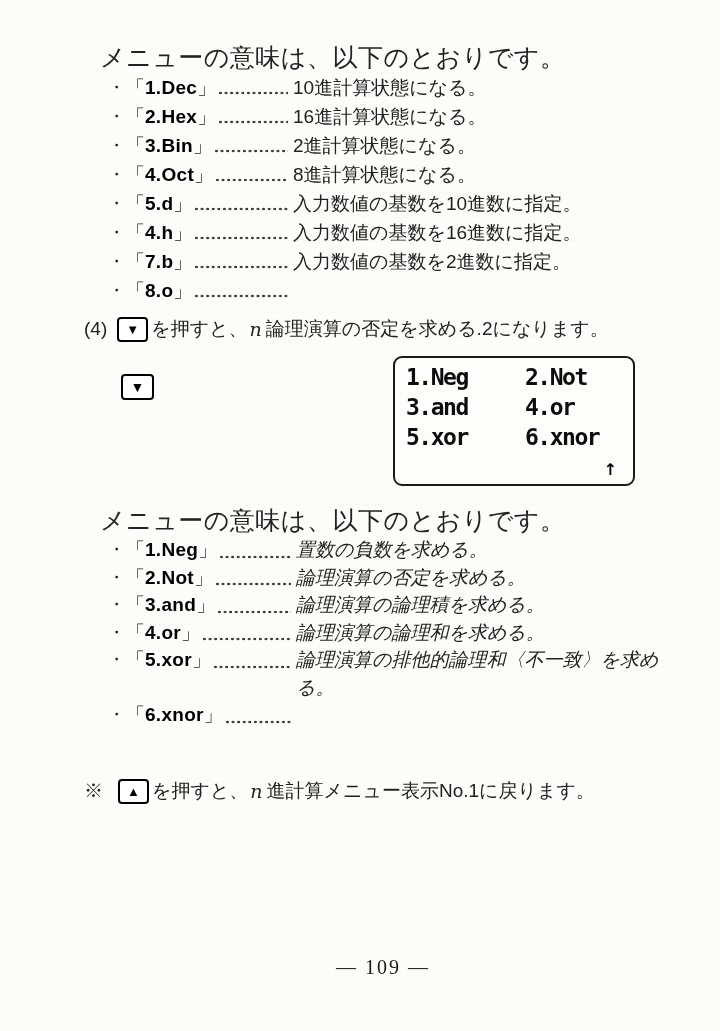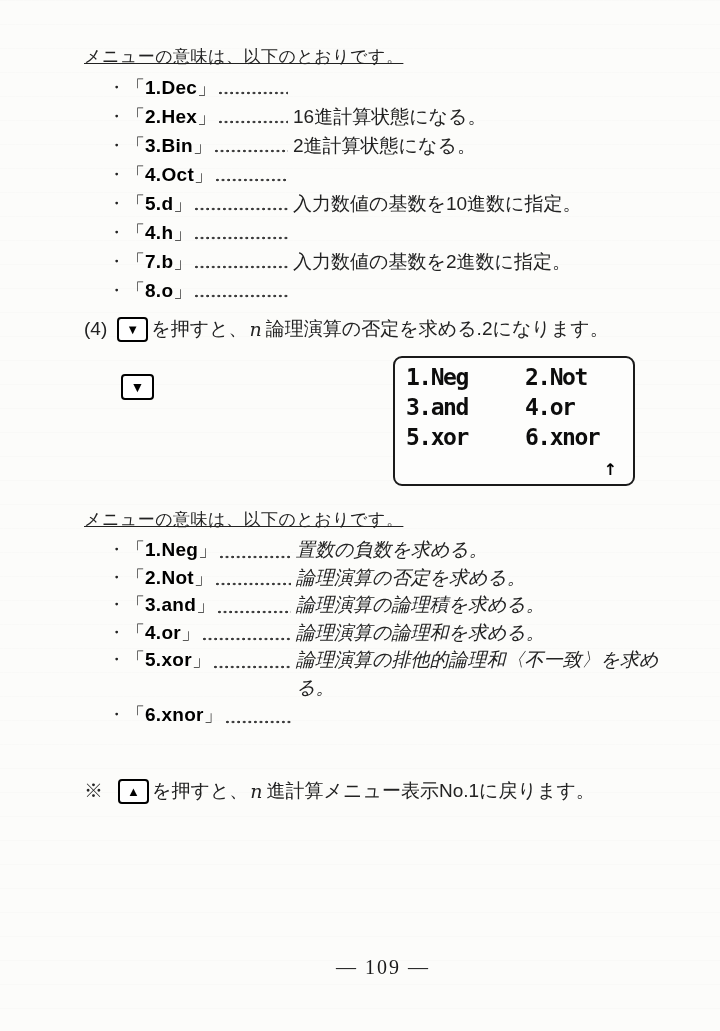--- a/index.html
+++ b/index.html
@@ -10,24 +10,23 @@
     background:#fcfcfa;
     position:relative;
     overflow:hidden;
   }
   .page{
     position:absolute;inset:0;
     background:
       repeating-linear-gradient(180deg, rgba(0,0,0,0.012) 0 1px, transparent 1px 24px);
   }
   .intro{
-    position:absolute;left:84px;
-    font-size:17px;line-height:22px;letter-spacing:0.5px;
+    position:absolute;left:100px;
+    font-size:25px;line-height:22px;letter-spacing:0.5px;
     color:#222;
-    text-decoration:underline;
   }
   #intro1{top:46px;}
   #intro2{top:509px;}
 
   .menu-list{position:absolute;left:108px;}
   #menu-list-1{top:76px;width:560px;}
   #menu-list-2{top:536px;width:575px;}
   .menu-item{display:flex;align-items:flex-start;font-size:19px;color:#222;}
   #menu-list-1 .menu-item{height:29px;line-height:24px;}
   #menu-list-2 .menu-item{line-height:27.5px;}
@@ -99,20 +98,21 @@
 
   <div class="menu-list" id="menu-list-1">
     <div class="menu-item">
       <span class="item-head">
           <span class="bullet">・</span>
           <span class="bracket">「</span>
           <span class="item-label">1.Dec</span>
           <span class="bracket">」</span>
           <span class="leader"></span>
         </span>
+      <span class="item-desc">10進計算状態になる。</span>
     </div>
     <div class="menu-item">
       <span class="item-head">
           <span class="bullet">・</span>
           <span class="bracket">「</span>
           <span class="item-label">2.Hex</span>
           <span class="bracket">」</span>
           <span class="leader"></span>
         </span>
       <span class="item-desc">16進計算状態になる。</span>
@@ -128,39 +128,41 @@
       <span class="item-desc">2進計算状態になる。</span>
     </div>
     <div class="menu-item">
       <span class="item-head">
           <span class="bullet">・</span>
           <span class="bracket">「</span>
           <span class="item-label">4.Oct</span>
           <span class="bracket">」</span>
           <span class="leader"></span>
         </span>
+      <span class="item-desc">8進計算状態になる。</span>
     </div>
     <div class="menu-item">
       <span class="item-head">
           <span class="bullet">・</span>
           <span class="bracket">「</span>
           <span class="item-label">5.d</span>
           <span class="bracket">」</span>
           <span class="leader"></span>
         </span>
       <span class="item-desc">入力数値の基数を10進数に指定。</span>
     </div>
     <div class="menu-item">
       <span class="item-head">
           <span class="bullet">・</span>
           <span class="bracket">「</span>
           <span class="item-label">4.h</span>
           <span class="bracket">」</span>
           <span class="leader"></span>
         </span>
+      <span class="item-desc">入力数値の基数を16進数に指定。</span>
     </div>
     <div class="menu-item">
       <span class="item-head">
           <span class="bullet">・</span>
           <span class="bracket">「</span>
           <span class="item-label">7.b</span>
           <span class="bracket">」</span>
           <span class="leader"></span>
         </span>
       <span class="item-desc">入力数値の基数を2進数に指定。</span>

